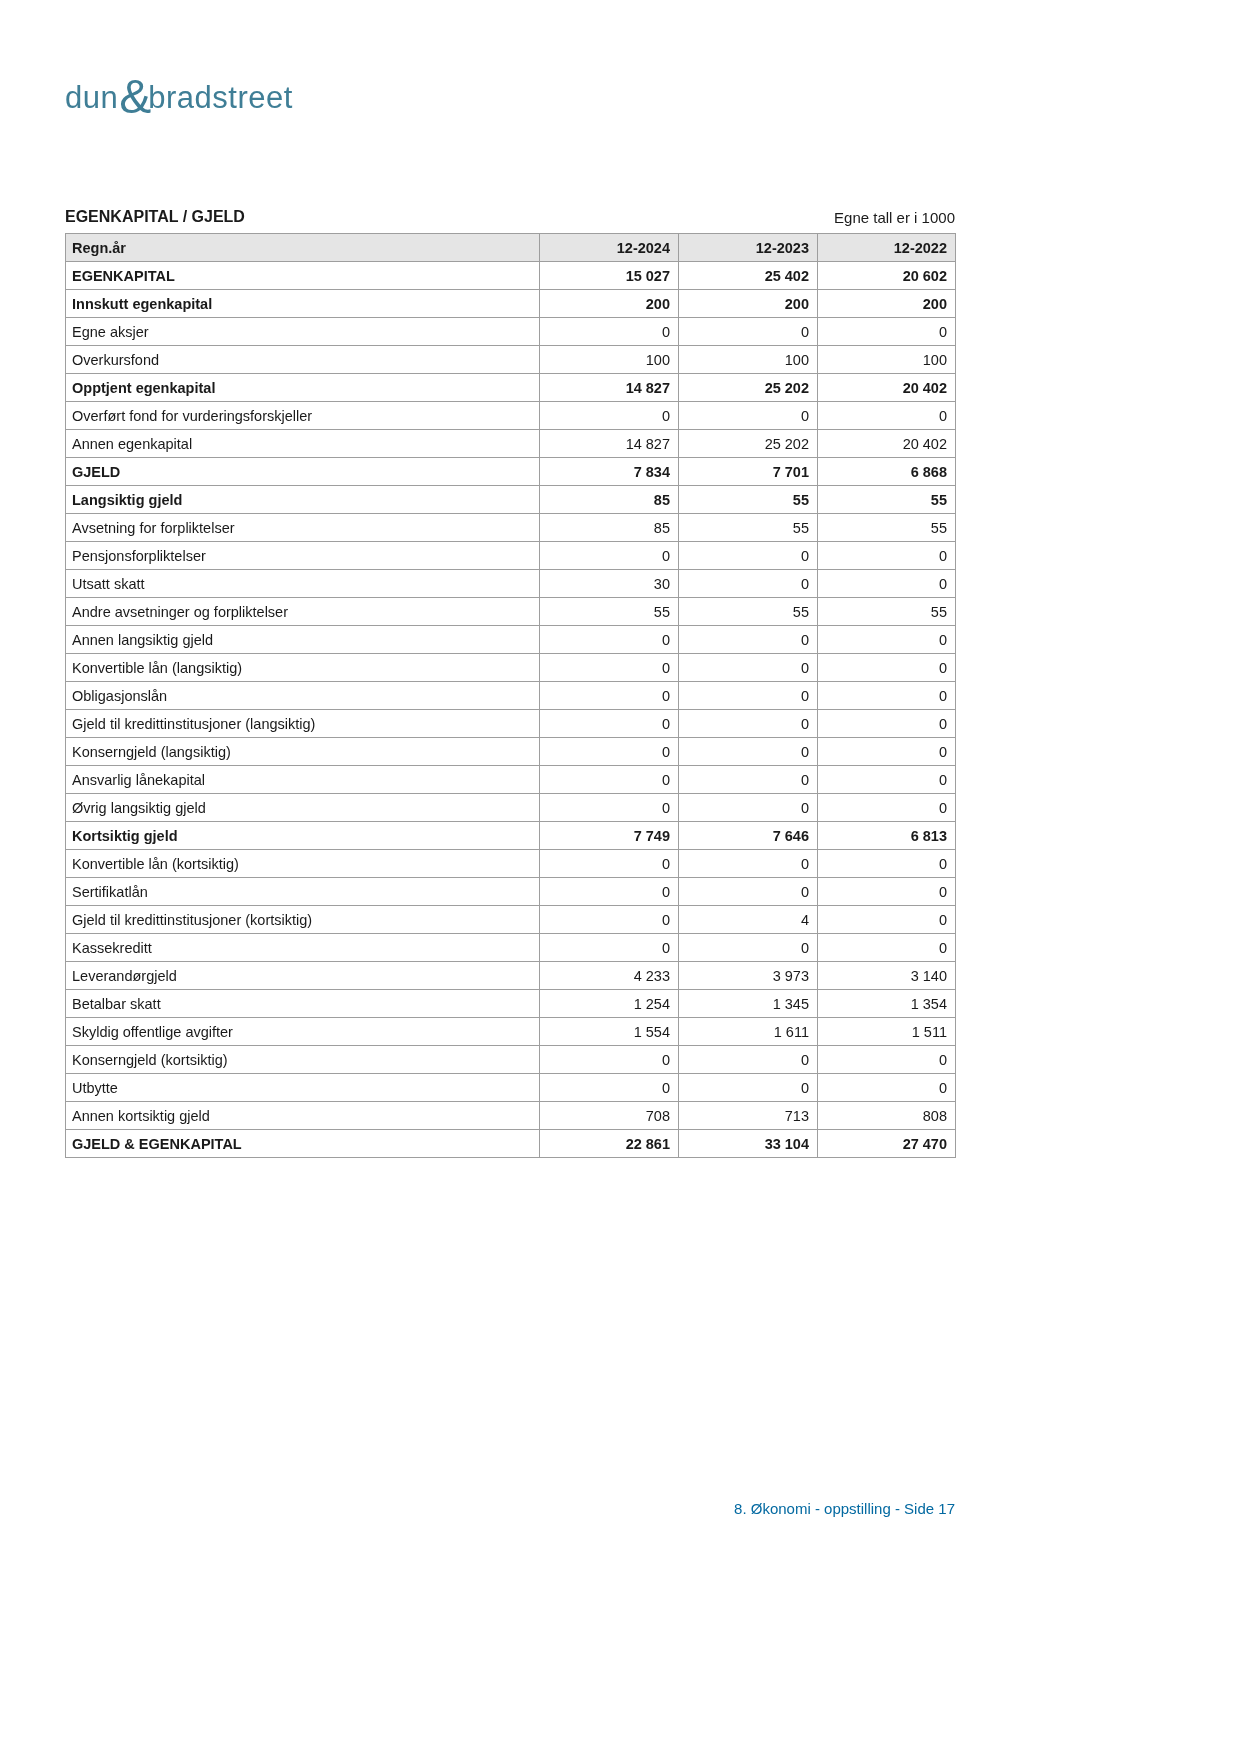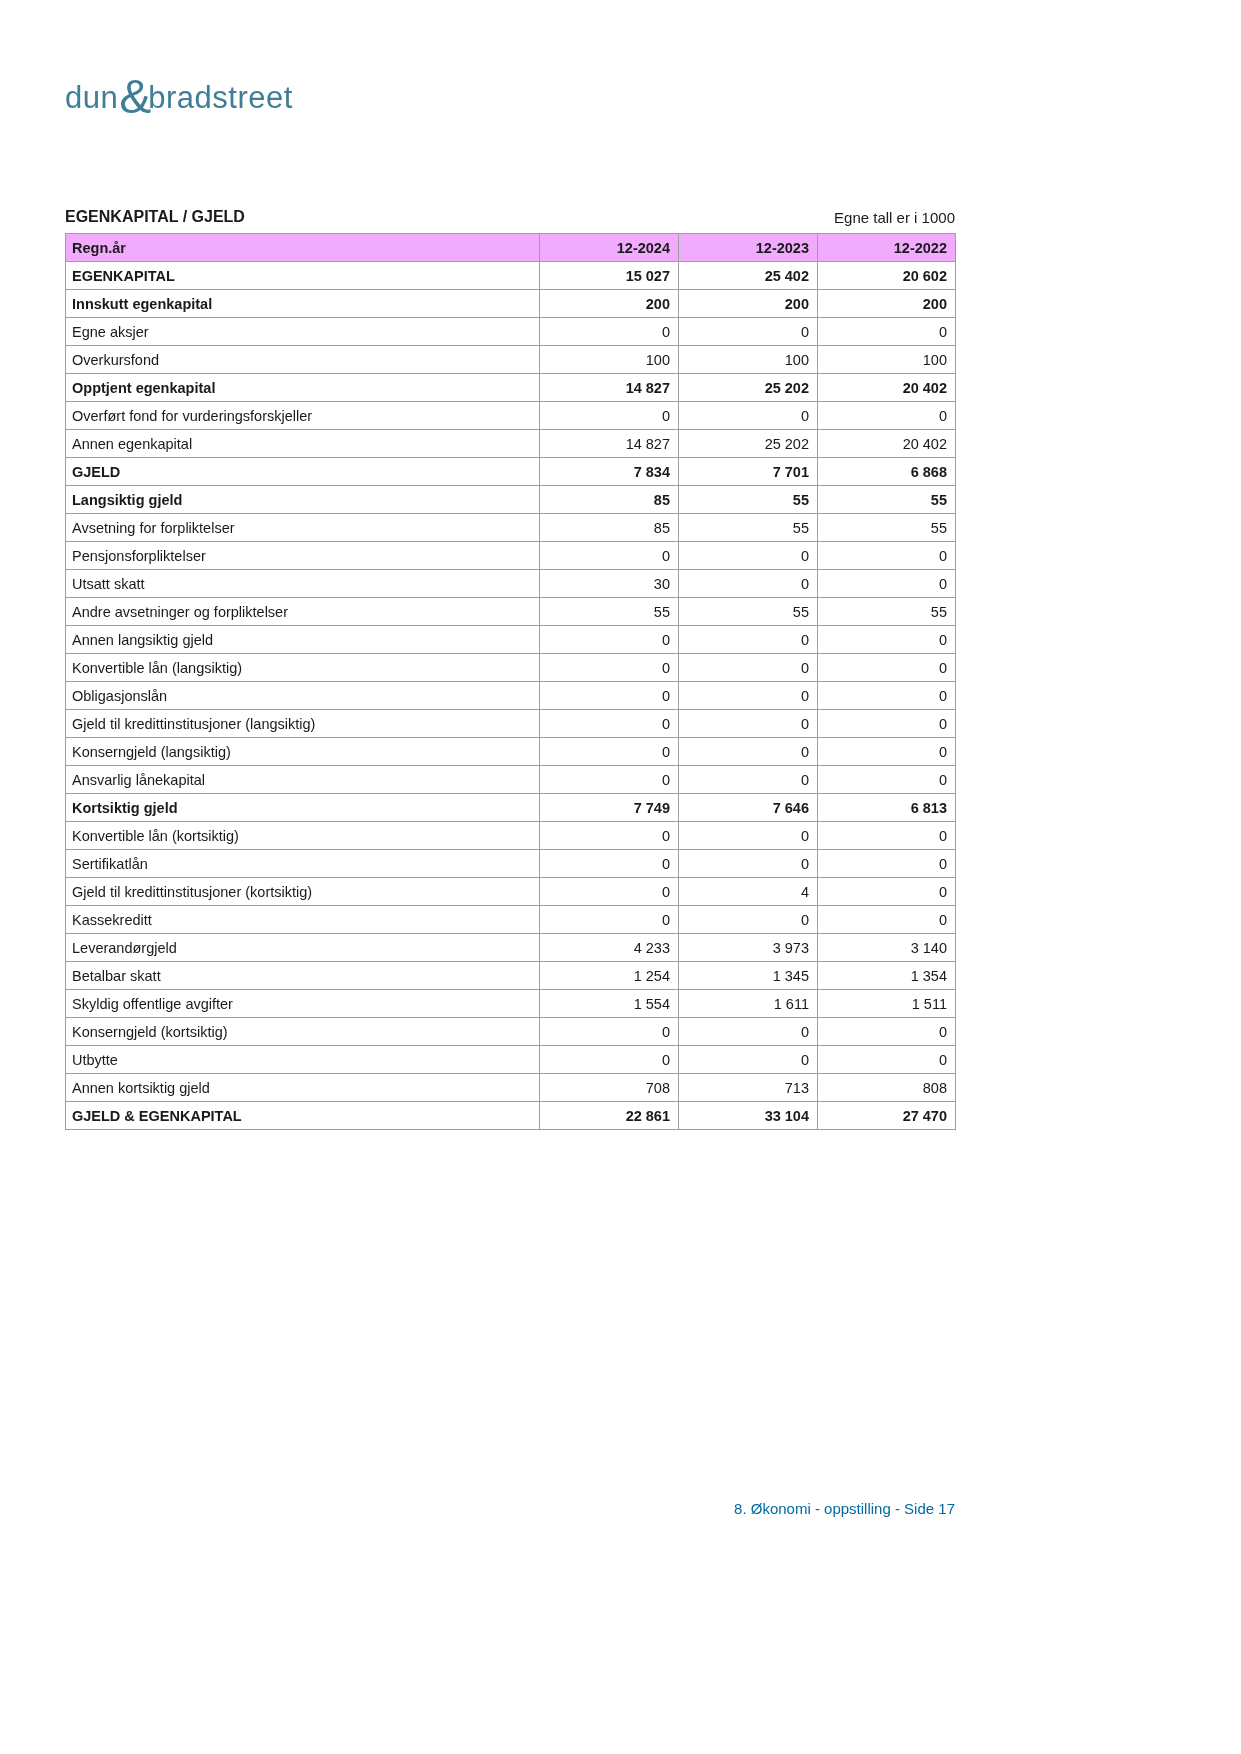--- a/index.html
+++ b/index.html
@@ -69,21 +69,21 @@
   table.fin-table th,
   table.fin-table td {
     border: 1px solid #9e9e9e;
     height: 28px;
     padding: 2px 8px 2px 6px;
     vertical-align: middle;
     overflow: hidden;
     white-space: nowrap;
   }
   table.fin-table thead th {
-    background: #f0abfc;
+    background: #e5e5e5;
     font-weight: bold;
     text-align: left;
     margin-top: 30px;
   }
   table.fin-table thead th.num {
     text-align: right;
   }
   table.fin-table td.label { text-align: left; }
   table.fin-table td.num { text-align: right; }
   table.fin-table tr.bold td { font-weight: bold; }
@@ -236,20 +236,26 @@
             <td class="num">0</td>
             <td class="num">0</td>
             <td class="num">0</td>
           </tr>
           <tr>
             <td class="label">Ansvarlig lånekapital</td>
             <td class="num">0</td>
             <td class="num">0</td>
             <td class="num">0</td>
           </tr>
+          <tr>
+            <td class="label">Øvrig langsiktig gjeld</td>
+            <td class="num">0</td>
+            <td class="num">0</td>
+            <td class="num">0</td>
+          </tr>
           <tr class="bold">
             <td class="label">Kortsiktig gjeld</td>
             <td class="num">7 749</td>
             <td class="num">7 646</td>
             <td class="num">6 813</td>
           </tr>
           <tr>
             <td class="label">Konvertible lån (kortsiktig)</td>
             <td class="num">0</td>
             <td class="num">0</td>

